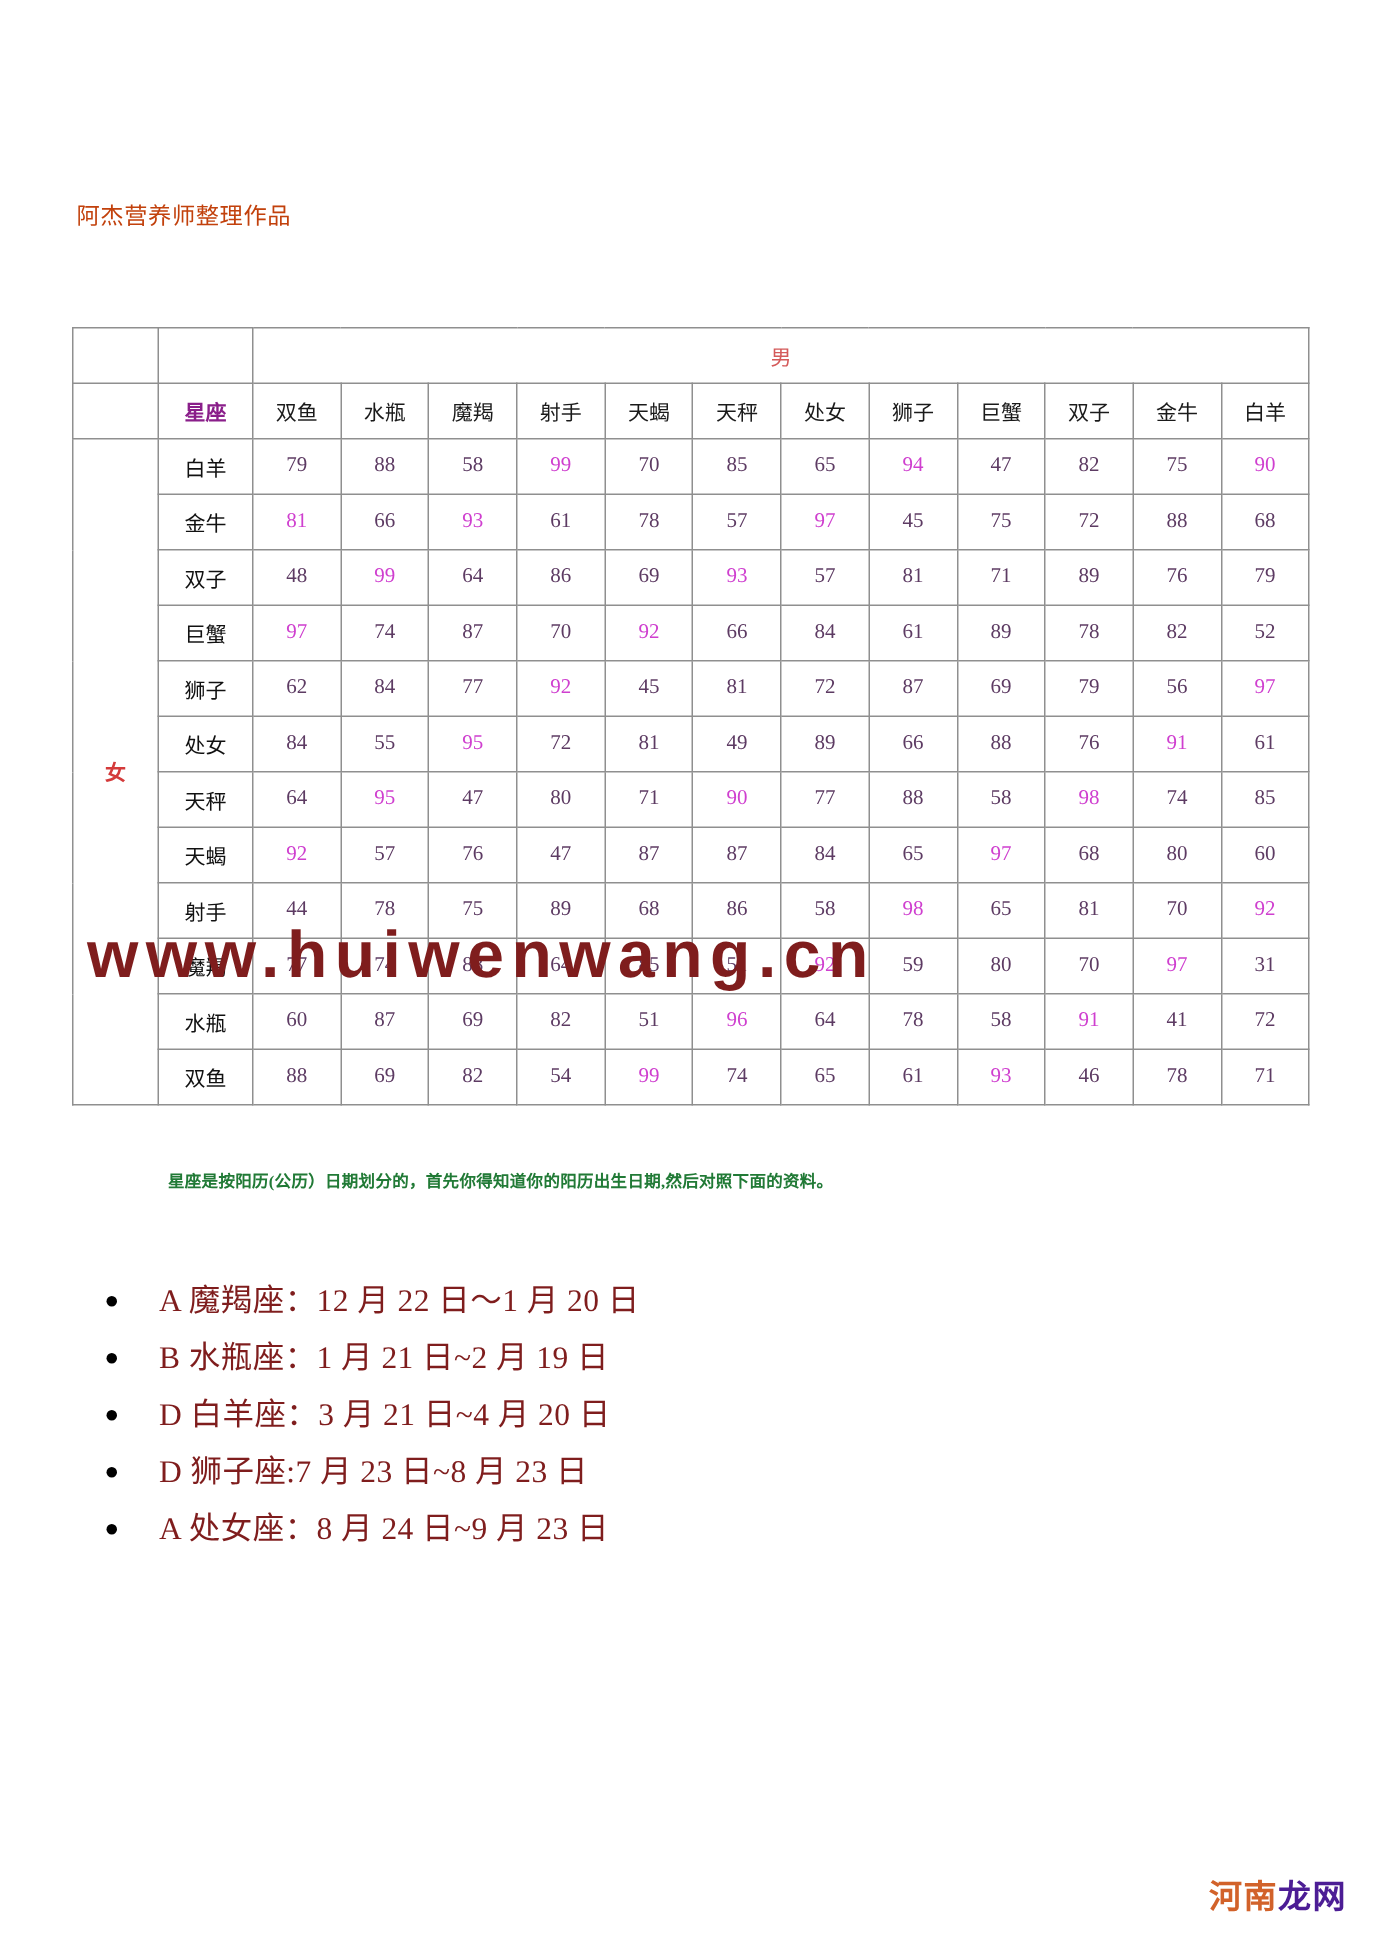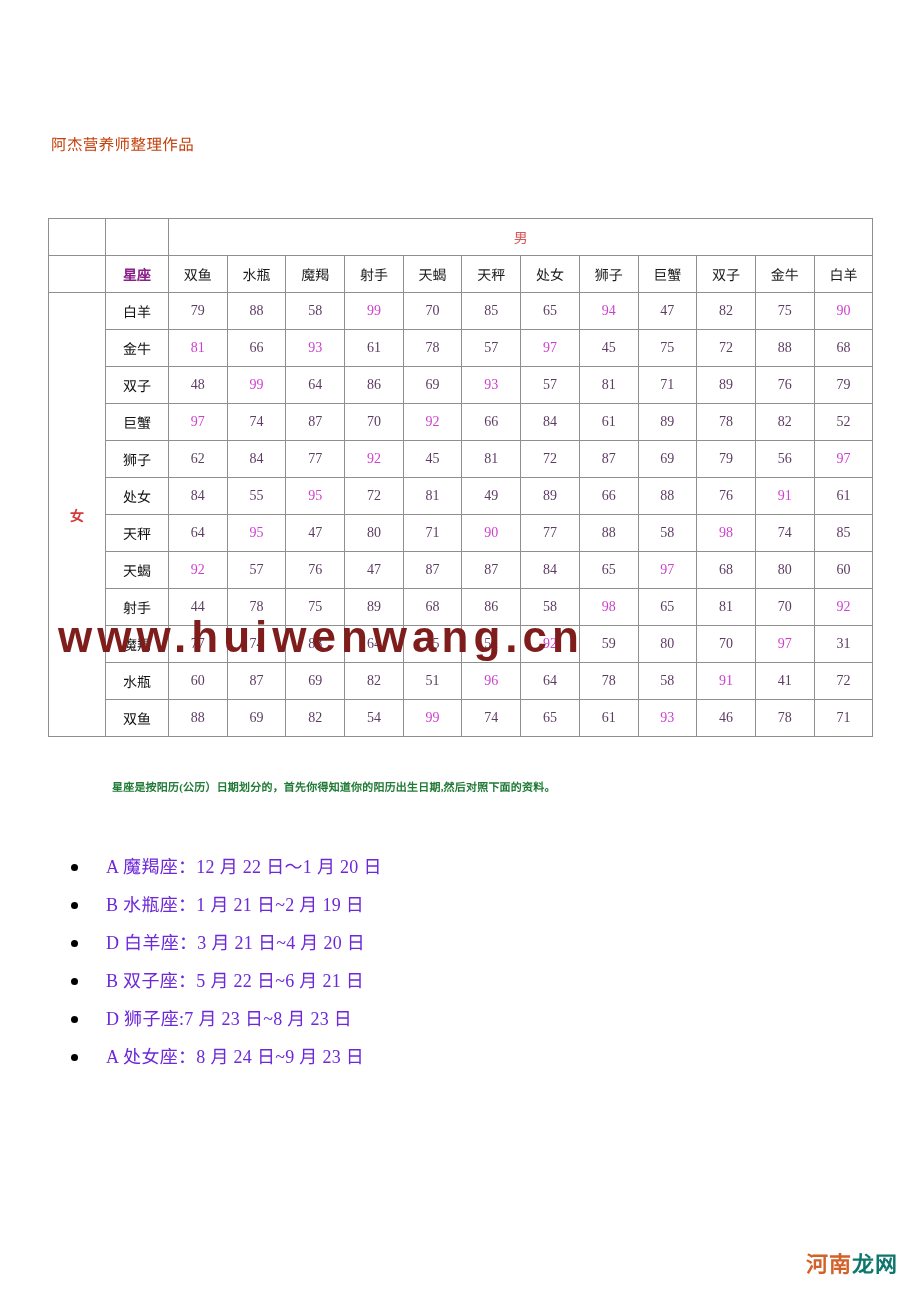--- a/index.html
+++ b/index.html
@@ -144,22 +144,22 @@
     width: 700px;
     margin: 0;
     padding: 0;
     list-style: none;
   }
   .sign-list li {
     position: relative;
     height: 38px;
     line-height: 38px;
     padding-left: 50px;
-    font-size: 18px;
-    color: #6d28d9;
+    font-size: 21px;
+    color: #7f1d1d;
     letter-spacing: 0.3px;
     white-space: nowrap;
   }
   .sign-list li .bullet {
     position: absolute;
     left: 15px;
     top: 50%;
     margin-top: -3.5px;
     width: 7px;
     height: 7px;
@@ -171,21 +171,21 @@
   .brand {
     position: absolute;
     right: 22px;
     bottom: 24px;
     font-family: "Liberation Sans", sans-serif;
     font-size: 22px;
     font-weight: bold;
     letter-spacing: 1px;
   }
   .brand .b-a { color: #d2622a; }
-  .brand .b-b { color: #0f766e; }
+  .brand .b-b { color: #4c1d95; }
 </style>
 </head>
 <body>
 
 <div class="page">
 
   <div class="doc-head">
     <div class="doc-subtitle">阿杰营养师整理作品</div>
   </div>
 
@@ -415,21 +415,20 @@
   </div>
 
   <div class="watermark">www.huiwenwang.cn</div>
 
   <div class="notice">星座是按阳历(公历）日期划分的，首先你得知道你的阳历出生日期,然后对照下面的资料。</div>
 
   <ul class="sign-list" id="sign-list">
       <li><span class="bullet"></span><span>A 魔羯座：12 月 22 日～1 月 20 日</span></li>
       <li><span class="bullet"></span><span>B 水瓶座：1 月 21 日~2 月 19 日</span></li>
       <li><span class="bullet"></span><span>D 白羊座：3 月 21 日~4 月 20 日</span></li>
-      <li><span class="bullet"></span><span>B 双子座：5 月 22 日~6 月 21 日</span></li>
       <li><span class="bullet"></span><span>D 狮子座:7 月 23 日~8 月 23 日</span></li>
       <li><span class="bullet"></span><span>A 处女座：8 月 24 日~9 月 23 日</span></li>
     </ul>
 
   <div class="brand">
     <span class="b-a">河南</span><span class="b-b">龙网</span>
   </div>
 
 </div>
 

